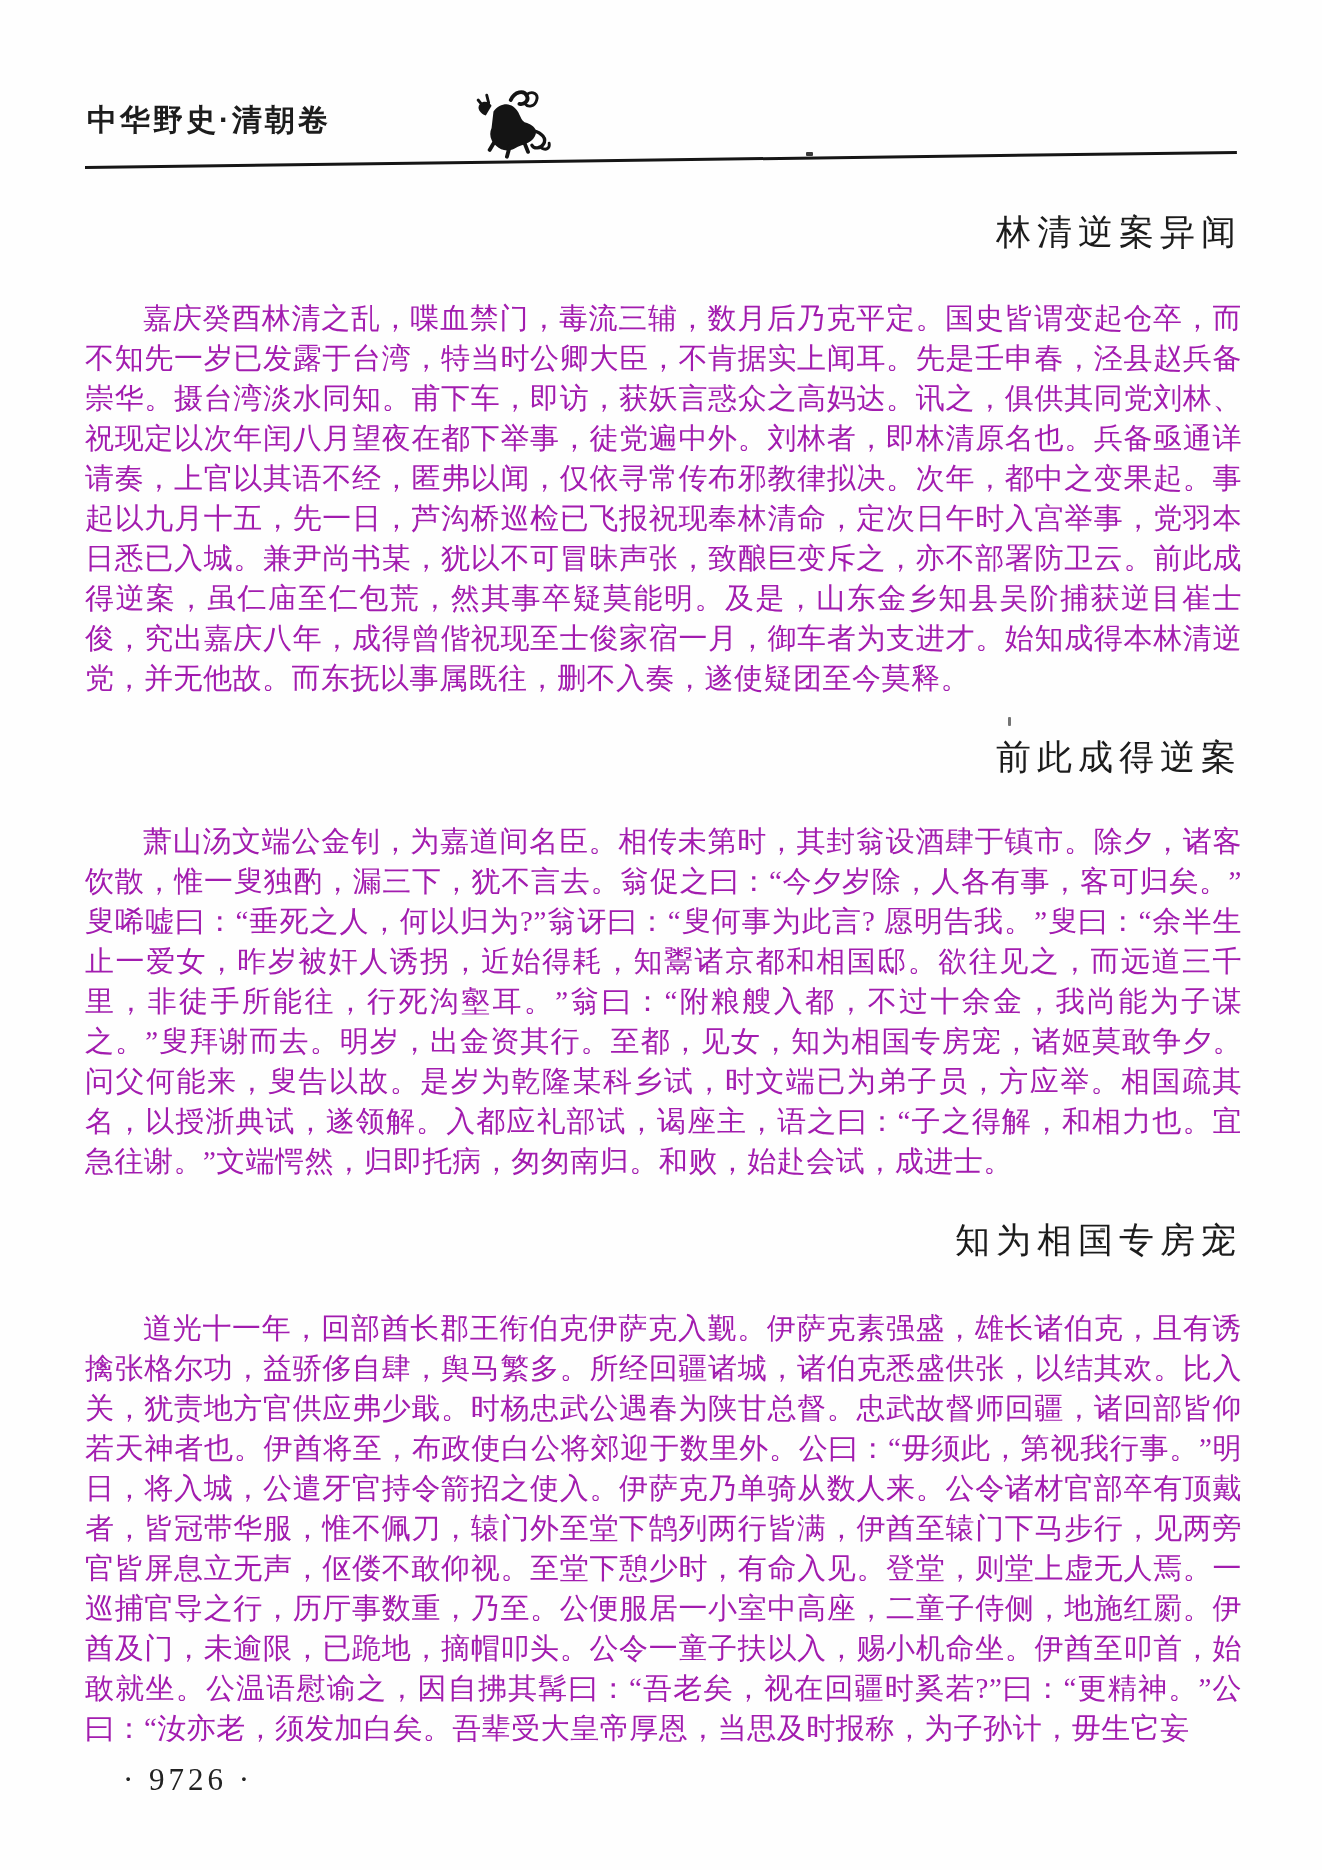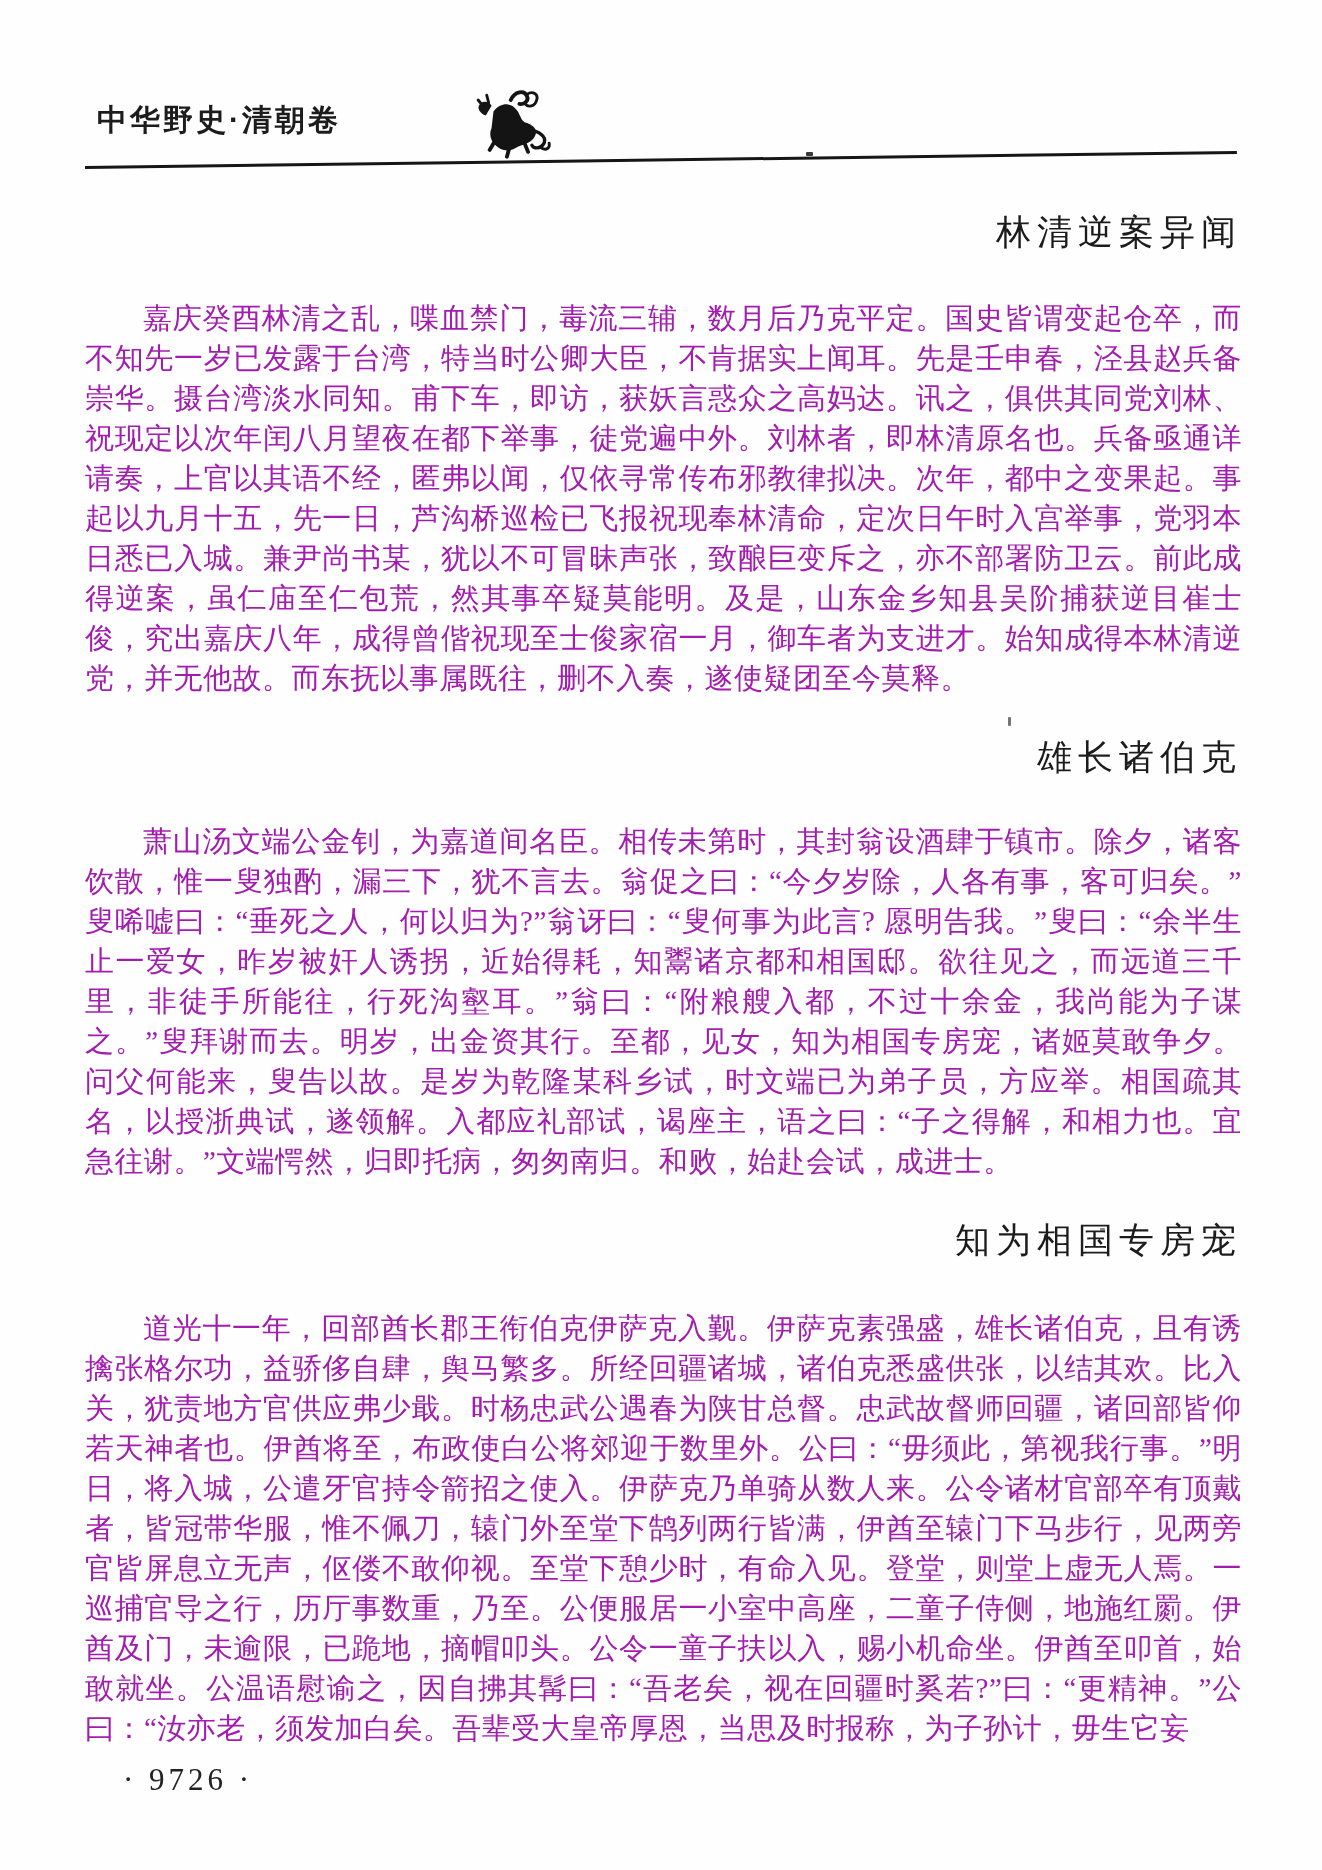--- a/index.html
+++ b/index.html
@@ -17,21 +17,21 @@
     padding: 92px 80px 0 85px;
   }
 
   
   .header-row {
     position: relative;
     height: 70px;
   }
   .book-title {
     position: absolute;
-    left: 12px;
+    left: 2px;
     top: 8px;
     font-size: 30px;
     font-weight: bold;
     letter-spacing: 3px;
     font-family: "Liberation Sans", "DejaVu Sans", sans-serif;
   }
   .dragon {
     position: absolute;
     left: 372px;
     top: -6px;
@@ -112,21 +112,21 @@
   </header>
 
   <main>
 
     <section class="s1">
       <h2 class="section-title">林清逆案异闻</h2>
       <p class="section-body">嘉庆癸酉林清之乱，喋血禁门，毒流三辅，数月后乃克平定。国史皆谓变起仓卒，而不知先一岁已发露于台湾，特当时公卿大臣，不肯据实上闻耳。先是壬申春，泾县赵兵备崇华。摄台湾淡水同知。甫下车，即访，获妖言惑众之高妈达。讯之，俱供其同党刘林、祝现定以次年闰八月望夜在都下举事，徒党遍中外。刘林者，即林清原名也。兵备亟通详请奏，上官以其语不经，匿弗以闻，仅依寻常传布邪教律拟决。次年，都中之变果起。事起以九月十五，先一日，芦沟桥巡检已飞报祝现奉林清命，定次日午时入宫举事，党羽本日悉已入城。兼尹尚书某，犹以不可冒昧声张，致酿巨变斥之，亦不部署防卫云。前此成得逆案，虽仁庙至仁包荒，然其事卒疑莫能明。及是，山东金乡知县吴阶捕获逆目崔士俊，究出嘉庆八年，成得曾偕祝现至士俊家宿一月，御车者为支进才。始知成得本林清逆党，并无他故。而东抚以事属既往，删不入奏，遂使疑团至今莫释。</p>
     </section>
 
     <section class="s2">
-      <h2 class="section-title">雄长诸伯克</h2>
+      <h2 class="section-title">前此成得逆案</h2>
       <p class="section-body">萧山汤文端公金钊，为嘉道间名臣。相传未第时，其封翁设酒肆于镇市。除夕，诸客饮散，惟一叟独酌，漏三下，犹不言去。翁促之曰：“今夕岁除，人各有事，客可归矣。”叟唏嘘曰：“垂死之人，何以归为?”翁讶曰：“叟何事为此言? 愿明告我。”叟曰：“余半生止一爱女，昨岁被奸人诱拐，近始得耗，知鬻诸京都和相国邸。欲往见之，而远道三千里，非徒手所能往，行死沟壑耳。”翁曰：“附粮艘入都，不过十余金，我尚能为子谋之。”叟拜谢而去。明岁，出金资其行。至都，见女，知为相国专房宠，诸姬莫敢争夕。问父何能来，叟告以故。是岁为乾隆某科乡试，时文端已为弟子员，方应举。相国疏其名，以授浙典试，遂领解。入都应礼部试，谒座主，语之曰：“子之得解，和相力也。宜急往谢。”文端愕然，归即托病，匆匆南归。和败，始赴会试，成进士。</p>
     </section>
 
     <section class="s3">
       <h2 class="section-title">知为相国专房宠</h2>
       <p class="section-body">道光十一年，回部酋长郡王衔伯克伊萨克入觐。伊萨克素强盛，雄长诸伯克，且有诱擒张格尔功，益骄侈自肆，舆马繁多。所经回疆诸城，诸伯克悉盛供张，以结其欢。比入关，犹责地方官供应弗少戢。时杨忠武公遇春为陕甘总督。忠武故督师回疆，诸回部皆仰若天神者也。伊酋将至，布政使白公将郊迎于数里外。公曰：“毋须此，第视我行事。”明日，将入城，公遣牙官持令箭招之使入。伊萨克乃单骑从数人来。公令诸材官部卒有顶戴者，皆冠带华服，惟不佩刀，辕门外至堂下鹄列两行皆满，伊酋至辕门下马步行，见两旁官皆屏息立无声，伛偻不敢仰视。至堂下憩少时，有命入见。登堂，则堂上虚无人焉。一巡捕官导之行，历厅事数重，乃至。公便服居一小室中高座，二童子侍侧，地施红罽。伊酋及门，未逾限，已跪地，摘帽叩头。公令一童子扶以入，赐小机命坐。伊酋至叩首，始敢就坐。公温语慰谕之，因自拂其髯曰：“吾老矣，视在回疆时奚若?”曰：“更精神。”公曰：“汝亦老，须发加白矣。吾辈受大皇帝厚恩，当思及时报称，为子孙计，毋生它妄</p>
     </section>
 
   </main>
 

